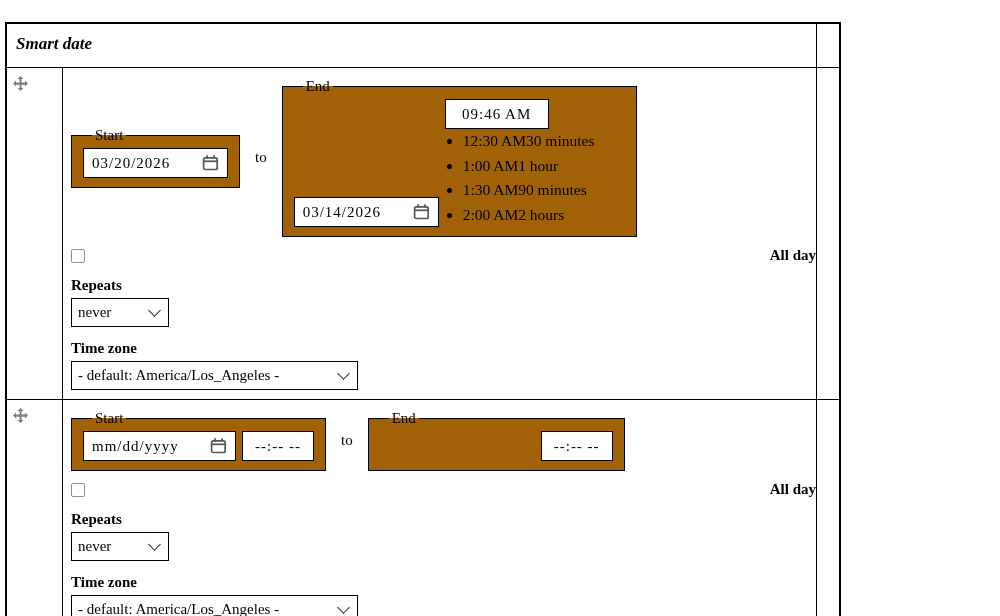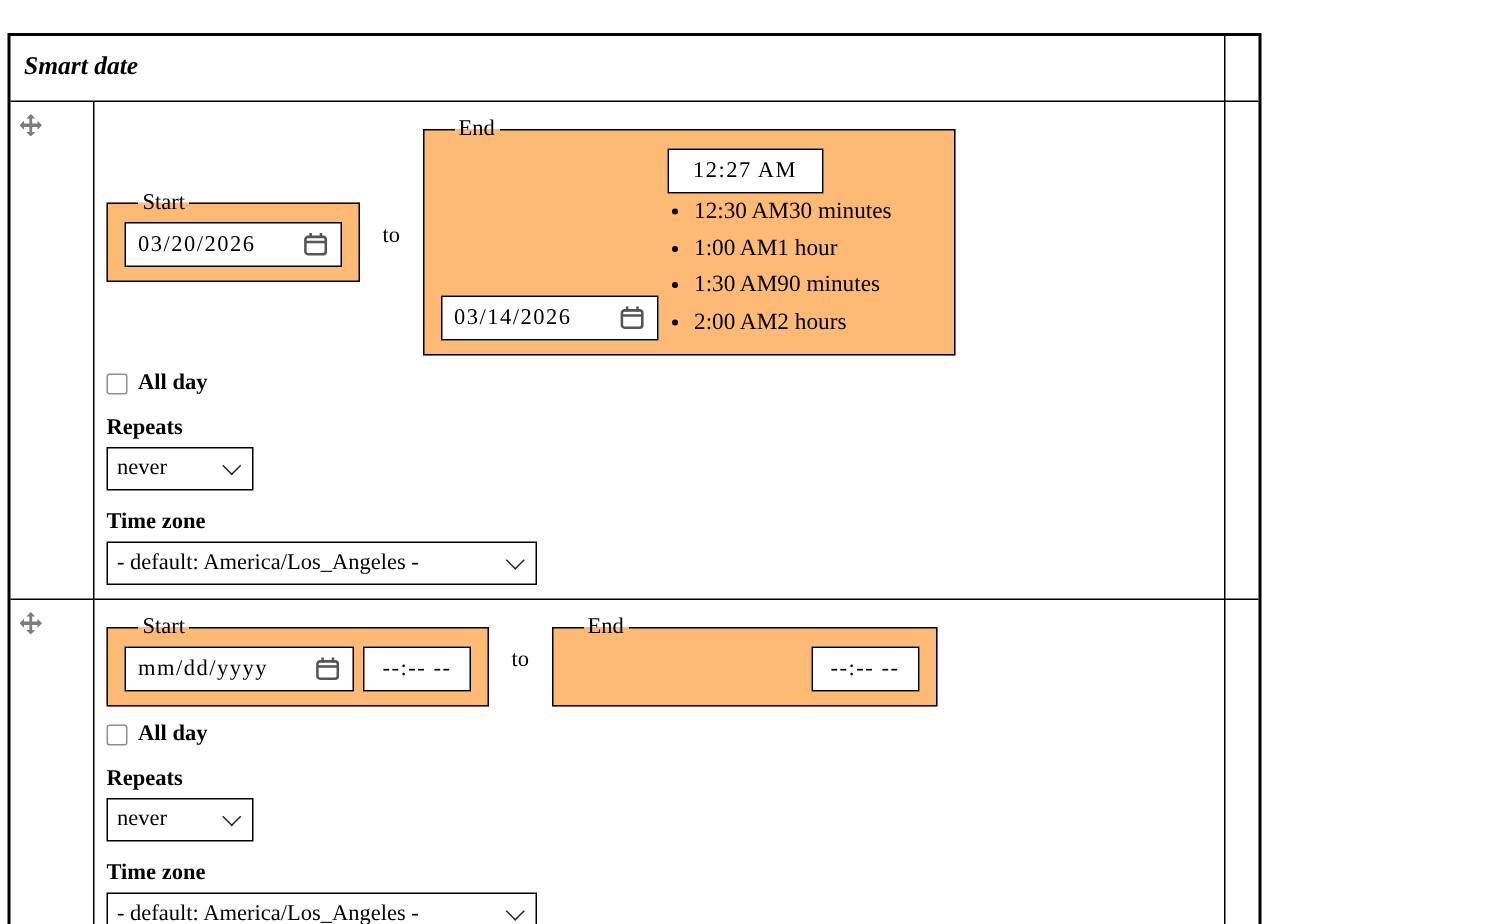--- a/index.html
+++ b/index.html
@@ -25,21 +25,21 @@
     padding:10px 0 0 9px;
     font-size:17px; font-weight:bold; font-style:italic;
   }
   .header-ops { border-bottom:1px solid #000; }
   .drag-cell { border-right:1px solid #000; padding:8px 0 0 6px; }
   .content-cell { border-right:1px solid #000; padding:6px 0 0 8px; }
   .r1 { border-bottom:1px solid #000; }
   .drag-handle { width:16px; height:16px; cursor:move; }
 
   .datetime-row { display:flex; align-items:center; margin-top:4px; }
-  fieldset.fs { border:1px solid #000; margin:0; padding:4px 11px 9px; background:#fdba74; }
+  fieldset.fs { border:1px solid #000; margin:0; padding:4px 11px 9px; background:#a16207; }
   fieldset.fs legend { font-size:15px; padding:0 3px; margin-left:9px; white-space:nowrap; }
   .fs-inputs { display:flex; align-items:center; gap:6px; }
   .fs-end-r1 { display:flex; align-items:flex-end; gap:6px; }
   .time-col { display:flex; flex-direction:column; }
   .fs-end-r1-box { min-width:355px; box-sizing:border-box; }
   .fs-end-r2-box { width:257px; box-sizing:border-box; }
   .fs-end-r2 { display:flex; justify-content:flex-end; }
 
   .text-input {
     border:1.5px solid #000; height:30px; box-sizing:border-box;
@@ -52,21 +52,21 @@
   .w145 { width:145px; } .w104 { width:104px; }
   .w153 { width:153px; } .w72 { width:72px; }
   .cal { flex:0 0 auto; }
 
   .to { font-size:15px; margin:0 15px; }
 
   .suggestions { margin:0 0 0; padding:0 0 0 18px; list-style:disc; }
   .suggestions li { font-size:15.5px; line-height:24.6px; white-space:nowrap; cursor:pointer; }
 
   .all-day { margin-top:10px; display:flex; align-items:center; gap:7px;
-             font-weight:bold; font-size:15px; }
+             font-weight:bold; font-size:15px;justify-content:space-between; }
   .checkbox { width:14px; height:14px; box-sizing:border-box;
               border:1px solid #8f8f8f; border-radius:2px; background:#fff; cursor:pointer; }
 
   .field-label { font-weight:bold; font-size:15px; margin:13px 0 4px; }
 
   .select {
     border:1.5px solid #000; height:29px; box-sizing:border-box;
     display:flex; align-items:center; padding:0 9px 0 6px;
     font-size:15px; background:#fff; white-space:nowrap; cursor:default;
   }
@@ -127,21 +127,21 @@
               <g fill="none" stroke="#555" stroke-width="1.7">
                 <rect x="1.6" y="2.9" width="13.6" height="11.6" rx="1.8"></rect>
                 <line x1="5.1" y1="0.3" x2="5.1" y2="3.6"></line>
                 <line x1="12" y1="0.3" x2="12" y2="3.6"></line>
                 <line x1="1.8" y1="6.3" x2="15" y2="6.3"></line>
               </g>
             </svg>
           </div>
           <div class="time-col">
             <div class="text-input time-input w104">
-              <span>12:27 AM</span>
+              <span>09:46 AM</span>
             </div>
             <ul class="suggestions">
               <li><span>12:30 AM</span><span>30 minutes</span></li>
               <li><span>1:00 AM</span><span>1 hour</span></li>
               <li><span>1:30 AM</span><span>90 minutes</span></li>
               <li><span>2:00 AM</span><span>2 hours</span></li>
             </ul>
           </div>
         </div>
       </fieldset>

